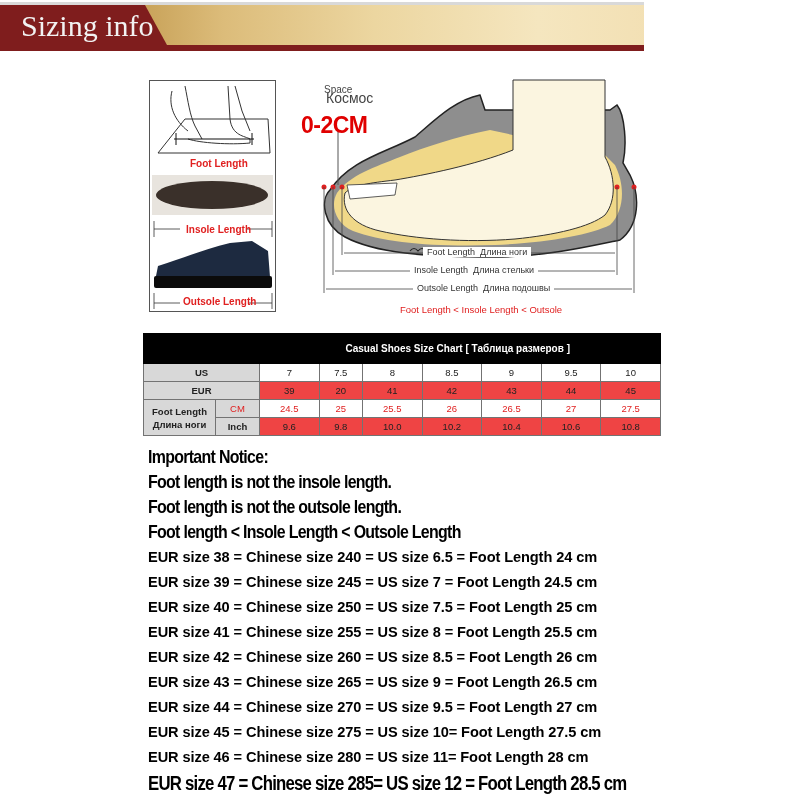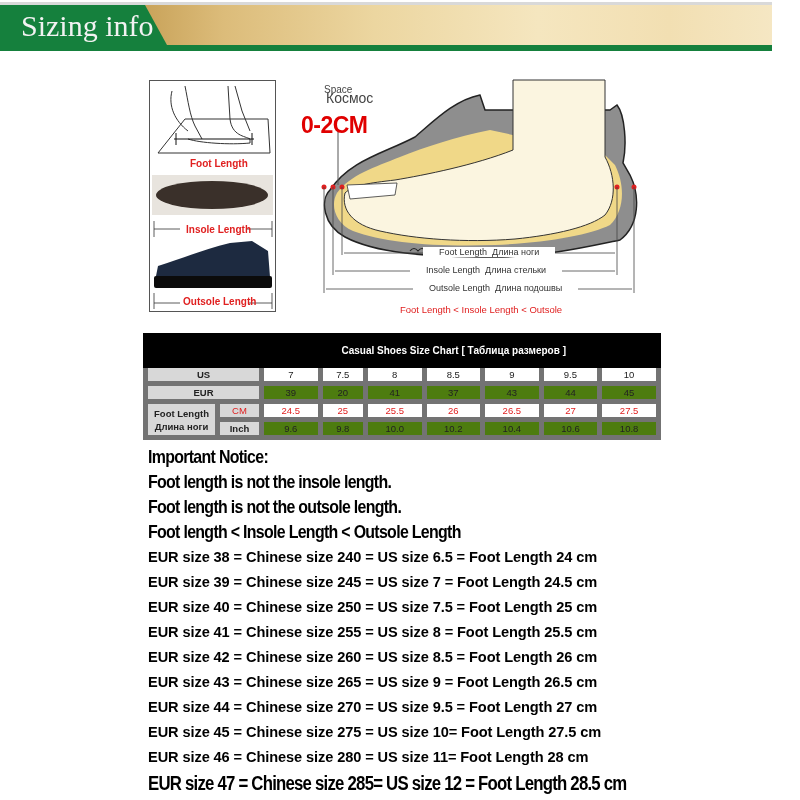--- a/index.html
+++ b/index.html
@@ -1,45 +1,45 @@
 <!DOCTYPE html>
 <html><head>
 <meta charset="utf-8">
 <style>
   * { box-sizing: border-box; margin: 0; padding: 0; }
   html, body { width: 800px; height: 800px; background: #ffffff; overflow: hidden; }
   body { position: relative; font-family: "Liberation Sans", sans-serif; }
 
   
-  .banner { position: absolute; left: 0; top: 2px; width: 772px; height: 49px; background: #15803d; overflow: hidden; }
+  .banner { position: absolute; left: 0; top: 2px; width: 644px; height: 49px; background: #7f1d1d; overflow: hidden; }
   .banner-top-line { position: absolute; left: 0; top: 0; width: 800px; height: 3px; background: #d9d9d9; }
   .banner-gold { position: absolute; left: 145px; top: 3px; width: 655px; height: 40px;
     background: linear-gradient(90deg, #c9a35a 0%, #dcbc7a 12%, #ecd6a0 35%, #f5e6bf 60%, #f2dfb2 80%, #f6e9c8 100%);
     clip-path: polygon(0 0, 100% 0, 100% 100%, 22px 100%); }
   .banner-title { position: absolute; left: 21px; top: 7px; color: #f2f2f2;
     font-family: "Liberation Serif", serif; font-size: 30px; letter-spacing: 0px; }
 
   
   .illus-box { position: absolute; left: 149px; top: 80px; width: 127px; height: 232px; border: 1px solid #555; background: #fff; }
   .illus-label { position: absolute; color: #e02020; font-weight: bold; font-size: 10px; white-space: nowrap; }
 
   
   .diagram { position: absolute; left: 305px; top: 75px; width: 350px; height: 250px; }
   .space-ru { position: absolute; left: 326px; top: 90px; font-size: 14px; color: #444; }
   .space-en { position: absolute; left: 324px; top: 84px; font-size: 10px; color: #444; }
   .gap-label { position: absolute; left: 301px; top: 112px; font-size: 23px; font-weight: bold; color: #e00000; letter-spacing: -0.5px; }
-  .dim-label { position: absolute; font-size: 9px; color: #333; background: #fff; padding: 0 16px; white-space: nowrap; }
+  .dim-label { position: absolute; font-size: 9px; color: #333; background: #fff; padding: 0 4px; white-space: nowrap; }
   .dim-note { position: absolute; left: 400px; top: 304px; font-size: 9.5px; color: #e02020; white-space: nowrap; }
 
   
   .size-table { position: absolute; left: 143px; top: 333px; width: 518px; border-collapse: collapse; font-size: 9.5px; }
-  .size-table td { border: 5px solid #737373; text-align: center; height: 18px; color: #222; }
+  .size-table td { border: 1px solid #737373; text-align: center; height: 18px; color: #222; }
   .size-table .hdr { background: #000; color: #fff; font-weight: bold; height: 30px; font-size: 10px; border-color: #000; }
   .size-table .lbl { background: #d8d8d8; font-weight: bold; }
-  .size-table .grey td.v { background: #4d7c0f; }
+  .size-table .grey td.v { background: #ef4444; }
   .size-table .white td.v { background: #fff; }
   .size-table .red { color: #e02020; font-weight: normal; }
 
   
   .notice { position: absolute; left: 148px; top: 444px; font-family: "Liberation Sans", sans-serif; font-weight: bold; color: #000; }
   .notice-line { font-size: 18.5px; line-height: 25px; letter-spacing: -0.8px; transform: scaleX(0.86); transform-origin: left; white-space: nowrap; }
 
   .conv { position: absolute; left: 148px; top: 547px; font-weight: bold; color: #000; }
   .conv-line { font-size: 14.6px; height: 25px; line-height: 20px; white-space: nowrap; letter-spacing: -0.1px; }
   .conv-line.last { font-size: 19.5px; letter-spacing: -0.9px; transform: scaleX(0.86); transform-origin: left; line-height: 22px; }
@@ -151,21 +151,21 @@
     <td class="v">8.5</td>
     <td class="v">9</td>
     <td class="v">9.5</td>
     <td class="v">10</td>
   </tr>
   <tr class="grey">
     <td class="lbl" colspan="2">EUR</td>
     <td class="v">39</td>
     <td class="v">20</td>
     <td class="v">41</td>
-    <td class="v">37</td>
+    <td class="v">42</td>
     <td class="v">43</td>
     <td class="v">44</td>
     <td class="v">45</td>
   </tr>
   <tr class="white">
     <td class="lbl" rowspan="2" style="width:72px; line-height:13px;">
       <span>Foot Length</span><br>
       <span>Длина ноги</span>
     </td>
     <td class="lbl red" style="width:44px;">CM</td>

